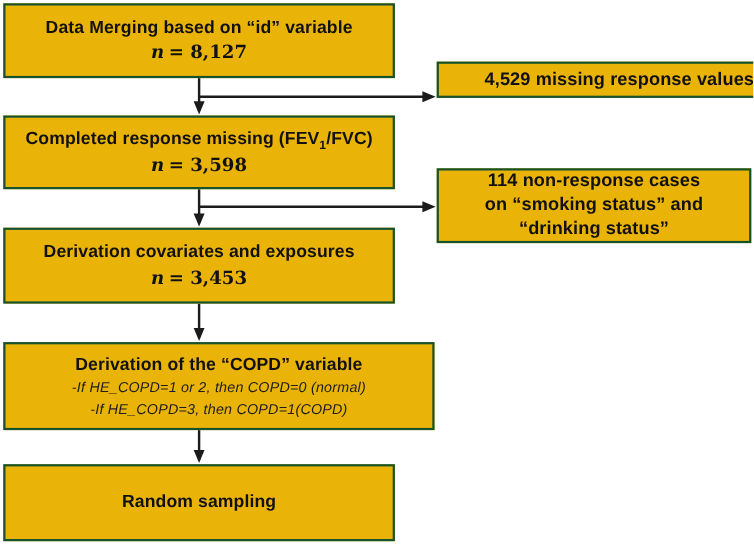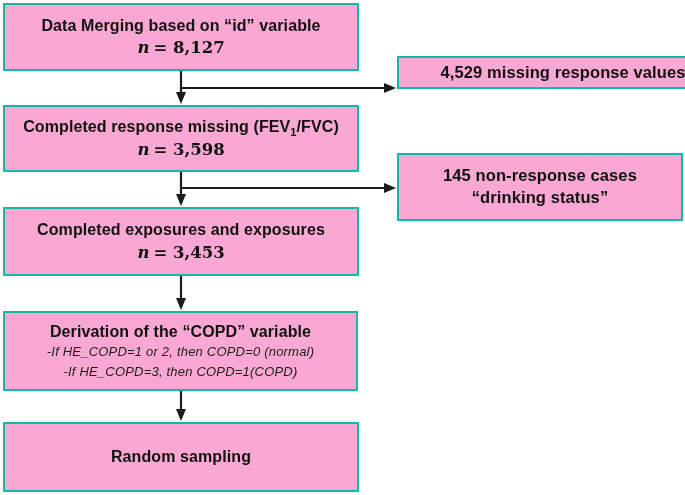--- a/index.html
+++ b/index.html
@@ -1,21 +1,21 @@
 <!DOCTYPE html>
 <html><head>
 <meta charset="utf-8">
 <style>
   html,body{margin:0;padding:0;background:#ffffff;}
   .canvas{
     position:relative;width:685px;height:495px;background:#ffffff;
     font-family:"Liberation Sans",sans-serif;color:#111;overflow:hidden;
   }
   .box{
-    position:absolute;box-sizing:border-box;border:2px solid #14b8a6;background:#f9a8d4;
+    position:absolute;box-sizing:border-box;border:2px solid #14532d;background:#eab308;
     display:flex;flex-direction:column;align-items:center;justify-content:center;
     text-align:center;padding:2px 6px;
   }
   .title{font-weight:700;font-size:16px;line-height:1.35;letter-spacing:.1px;}
   .title sub{font-size:11px;line-height:0;}
   .nline{font-family:"DejaVu Serif",serif;font-weight:700;font-size:16.5px;line-height:1.25;margin-top:2px;}
   .nvar{font-style:italic;margin-right:4px;}
   .rule{font-style:italic;font-weight:400;font-size:13px;line-height:1.5;color:#1d1d1d;letter-spacing:.2px;}
   .side-line{font-weight:700;font-size:16.5px;line-height:1.32;letter-spacing:.1px;}
   svg.arrows{position:absolute;left:0;top:0;}
@@ -52,32 +52,33 @@
   </div>
 
   <div class="box" style="left:3px;top:105px;width:356px;height:67px">
     <div class="title"><span>Completed response missing (FEV</span><sub>1</sub><span>/FVC)</span></div>
     <div class="nline">
       <span class="nvar">n</span><span>= 3,598</span>
     </div>
   </div>
 
   <div class="box" style="left:397px;top:153px;width:286px;height:68px">
-    <div class="side-line">145 non-response cases</div>
+    <div class="side-line">114 non-response cases</div>
+    <div class="side-line">on “smoking status” and</div>
     <div class="side-line">“drinking status”</div>
   </div>
 
   <div class="box" style="left:3px;top:207px;width:356px;height:69px">
-    <div class="title">Completed exposures and exposures</div>
+    <div class="title">Derivation covariates and exposures</div>
     <div class="nline">
       <span class="nvar">n</span><span>= 3,453</span>
     </div>
   </div>
 
-  <div class="box" style="left:3px;top:311px;width:355px;height:80px">
+  <div class="box" style="left:3px;top:311px;width:392px;height:80px">
     <div class="title">Derivation of the “COPD” variable</div>
     <div class="rule">-If HE_COPD=1 or 2, then COPD=0 (normal)</div>
     <div class="rule">-If HE_COPD=3, then COPD=1(COPD)</div>
   </div>
 
   <div class="box" style="left:3px;top:422px;width:356px;height:70px">
     <div class="title">Random sampling</div>
   </div>
 
 </div>

